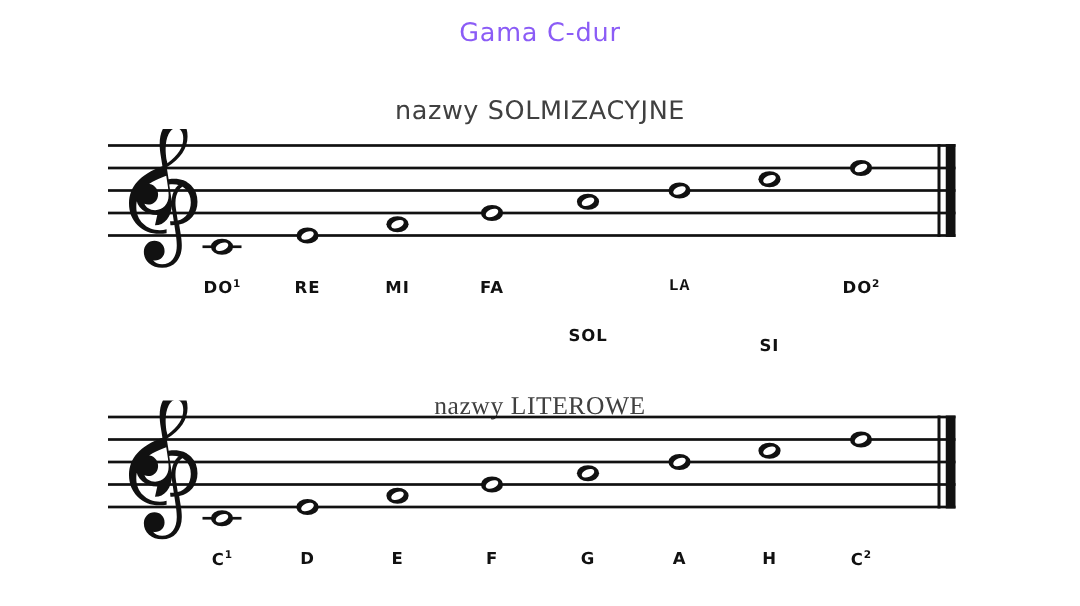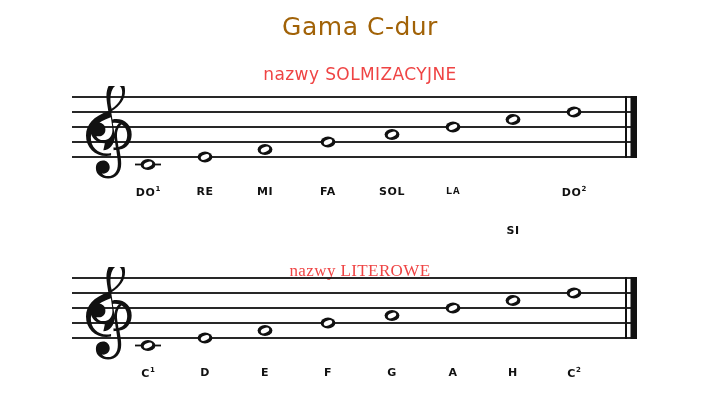--- a/index.html
+++ b/index.html
@@ -19,35 +19,35 @@
     inset: 0;
     background: #ffffff;
   }
   .title {
     position: absolute;
     left: 0;
     top: 12px;
     width: 720px;
     text-align: center;
     font-family: "DejaVu Sans", sans-serif;
-    font-size: 25px;
+    font-size: 17px;
     font-weight: 500;
     letter-spacing: 0.5px;
-    color: #a16207;
+    color: #8b5cf6;
   }
   .subtitle {
     position: absolute;
     width: 720px;
     left: 0;
     text-align: center;
     font-family: "DejaVu Sans", sans-serif;
     font-size: 17px;
     font-weight: 500;
     letter-spacing: 0.4px;
-    color: #ef4444;
+    color: #404040;
   }
   #subtitle-solmization { top: 64px; }
   #subtitle-letters { top: 261px; font-family: Liberation Serif, serif; }
 
   .system {
     position: absolute;
     left: 0;
     width: 720px;
   }
   #system-solmization { top: 86px; }
@@ -153,21 +153,21 @@
               <ellipse cx="574" cy="26" rx="4.4" ry="2.5" fill="#ffffff" transform="rotate(-22 574 26)"></ellipse>
             </g>
           </g>
         </g>
       </svg>
     <div class="labels" style="top: 99px;">
         <div class="label" style="left: 148px;">DO<sup>1</sup></div>
         <div class="label" style="left: 205px;">RE</div>
         <div class="label" style="left: 265px;">MI</div>
         <div class="label" style="left: 328px;">FA</div>
-        <div class="label" style="left: 392px;">SOL</div>
+        <div class="label" style="left: 392px; margin-top: 32px;">SOL</div>
         <div class="label" style="left: 453px; font-family: Liberation Mono, monospace;">LA</div>
         <div class="label" style="left: 513px; margin-top: 39px;">SI</div>
         <div class="label" style="left: 574px;">DO<sup>2</sup></div>
       </div>
   </div>
 
   <div class="subtitle" id="subtitle-letters">nazwy LITEROWE</div>
 
   <div class="system" id="system-letters">
     <svg class="staff-svg" width="720" height="95" viewBox="0 0 720 95">

